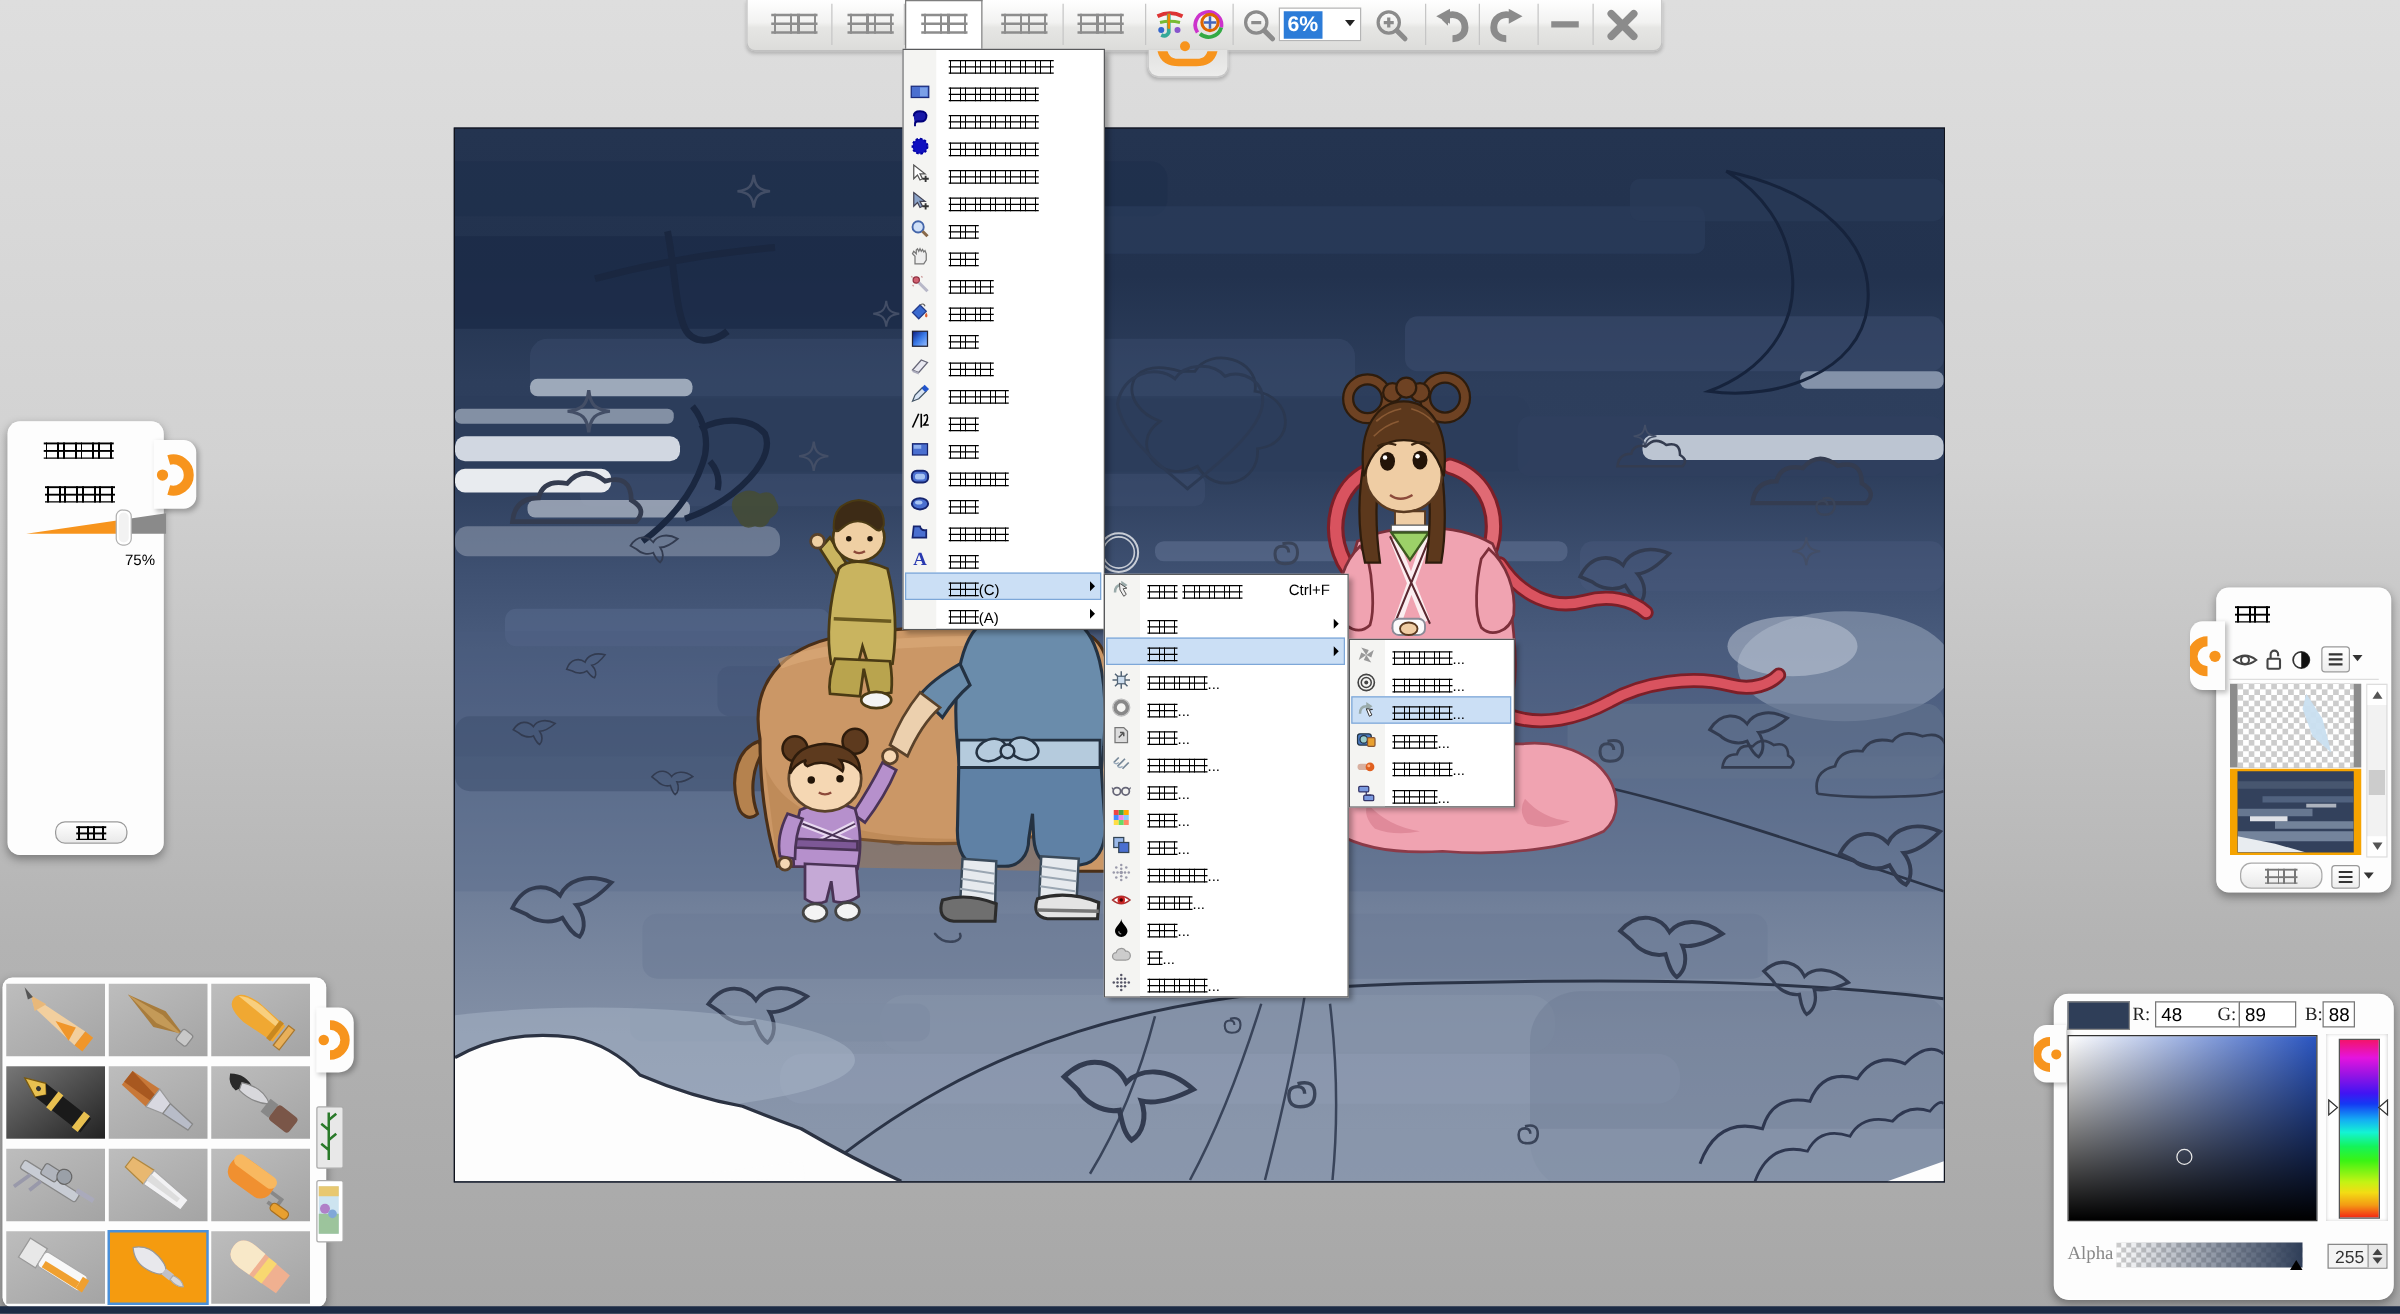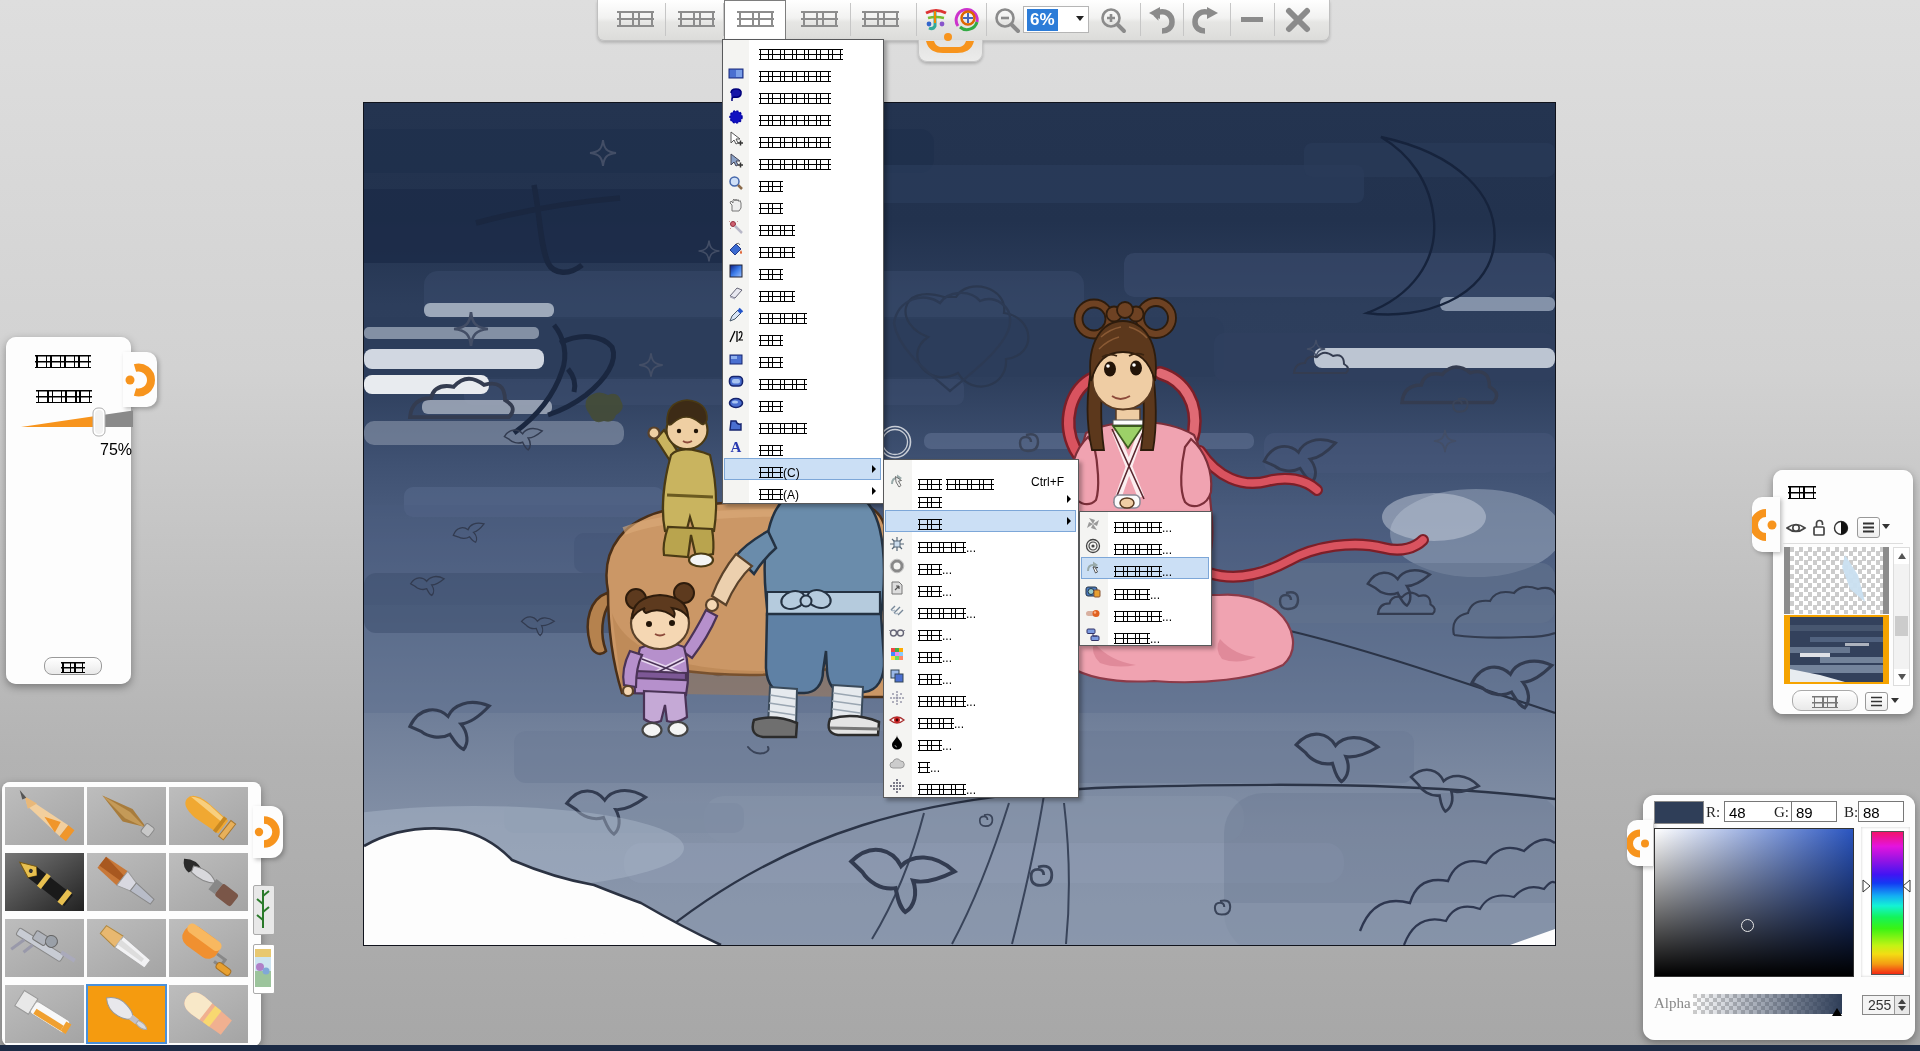--- a/index.html
+++ b/index.html
@@ -479,21 +479,21 @@
 <span class="lb"><i class="z" style="width:24px"></i><span class="lat">(C)</span></span>
         <span class="arr"></span>
 </div>
 <div class="mi" style="top:440px">
 <span class="lb"><i class="z" style="width:24px"></i><span class="lat">(A)</span></span>
         <span class="arr"></span>
 </div>
 </div>
 <div id="m2" class="menu ab" style="left:883px;top:459px;width:194px;height:337px">
 <div class="gut" style="width:28px"></div>
-<div class="mi" style="top:10px">
+<div class="mi" style="top:0">
 <span class="ic"><svg width="16" height="16">
             <path d="M2 11 Q2 4 8 4 L8 1.5 L13 5 L8 8.5 L8 6 Q4 6 4 11 Z" fill="#9aa"></path>
             <path d="M7 9 l3 5 l2 -1.5 l-2.5 -4.5 l3 -0.5 l-6 -4 z" fill="#eee" stroke="#555" stroke-width=".8"></path>
           </svg></span>
 <span class="lb2"><i class="z" style="width:24px"></i>&nbsp;<i class="z" style="width:48px"></i></span>
         <span class="lat ab" style="right:14px;top:5px">Ctrl+F</span>
 </div>
 <div class="mi" style="top:28px">
 <span class="lb2"><i class="z" style="width:24px"></i></span>
         <span class="arr"></span>
@@ -682,21 +682,21 @@
           <circle cx="7" cy="28" r="4.5" fill="#f7941d"></circle>
         </svg></div>
 <div class="ab" style="left:29px;top:17px"><i style="display:inline-block;width:56px;height:13px;background:linear-gradient(#000,#000) 0 0/100% 1.5px no-repeat,linear-gradient(#000,#000) 0 6px/100% 1.5px no-repeat,linear-gradient(#000,#000) 0 12px/100% 1.5px no-repeat,repeating-linear-gradient(90deg,transparent 0 1.5px,#000 1.5px 3px,transparent 3px 11px,#000 11px 12.5px,transparent 12.5px 14px)"></i></div>
 <div class="ab" style="left:30px;top:52px"><i style="display:inline-block;width:56px;height:13px;background:linear-gradient(#000,#000) 0 0/100% 1.5px no-repeat,linear-gradient(#000,#000) 0 6px/100% 1.5px no-repeat,linear-gradient(#000,#000) 0 12px/100% 1.5px no-repeat,repeating-linear-gradient(90deg,transparent 0 1.5px,#000 1.5px 3px,transparent 3px 11px,#000 11px 12.5px,transparent 12.5px 14px)"></i></div>
 <svg class="ab" style="left:9px;top:70px" width="118" height="33">
         <polygon points="6,20 84,8.6 84,20" fill="#f7941d"></polygon>
         <polygon points="84,8.6 118,3.5 118,20 84,20" fill="#8a8a8a"></polygon>
         <rect x="78" y="1" width="12" height="28" rx="5" fill="#fff" stroke="#b0b0b0"></rect>
         <rect x="80" y="3" width="8" height="24" rx="4" fill="#f2f2f2"></rect>
       </svg>
-<div class="ab" style="left:94px;top:104px;font-size:16px;color:#000">75%</div>
+<div class="ab" style="left:94px;top:104px;font-size:12px;color:#000">75%</div>
 <div class="ab" style="left:38px;top:320px;width:56px;height:16px;border:1px solid #9a9a9a;border-radius:8px;background:linear-gradient(#fff,#e9e9e9);text-align:center"><span style="position:relative;top:1px"><i style="display:inline-block;width:24px;height:11px;background:linear-gradient(#000,#000) 0 0/100% 1.5px no-repeat,linear-gradient(#000,#000) 0 5px/100% 1.5px no-repeat,linear-gradient(#000,#000) 0 10px/100% 1.5px no-repeat,repeating-linear-gradient(90deg,transparent 0 1.5px,#000 1.5px 3px,transparent 3px 9px,#000 9px 10.5px,transparent 10.5px 12px)"></i></span></div>
 </div>
 <div class="panel ab" style="left:2px;top:782px;width:259px;height:264px;border-radius:8px">
 <div class="ptab" style="left:251px;top:24px;width:30px;height:52px;border-radius:0 12px 12px 0"><svg width="30" height="52">
           <path d="M11 14 A12 12 0 1 1 11 38" fill="none" stroke="#f7941d" stroke-width="7.5"></path>
           <circle cx="6" cy="26" r="4.2" fill="#f7941d"></circle>
         </svg></div>
 <div class="ab" style="left:251px;top:103px;width:20px;height:48px;background:#e8e8e8;border:1px solid #aaa;border-radius:2px"><svg width="18" height="46">
           <path d="M9 4 V42 M9 10 l6 -5 M9 18 l-6 -5 M9 26 l6 -5 M9 34 l-6 -5" stroke="#2a7a2a" stroke-width="2" fill="none"></path>
         </svg></div>
@@ -870,21 +870,21 @@
 <div class="ptab" style="left:-16px;top:25px;width:26px;height:46px;border-radius:10px 0 0 10px"><svg width="26" height="46">
           <path d="M13 13 A10.5 10.5 0 1 0 13 34" fill="none" stroke="#f7941d" stroke-width="7"></path>
           <circle cx="18" cy="23.5" r="4" fill="#f7941d"></circle>
         </svg></div>
 <div class="ab" style="left:11px;top:6px;width:48px;height:21px;background:#2f3e58;border:1px solid #888"></div>
 <div class="ab" style="left:63px;top:9px;font-family:'Liberation Serif',serif;font-size:15px;color:#222">R:</div>
 <div class="ab" style="left:81px;top:6px;width:68px;height:21px;background:#fff;border:1px solid #777;font-size:15px;padding-left:4px;line-height:21px;box-sizing:border-box">48</div>
 <div class="ab" style="left:131px;top:9px;font-family:'Liberation Serif',serif;font-size:15px;color:#222">G:</div>
 <div class="ab" style="left:148px;top:6px;width:46px;height:21px;background:#fff;border:1px solid #777;font-size:15px;padding-left:4px;line-height:21px;box-sizing:border-box">89</div>
 <div class="ab" style="left:201px;top:9px;font-family:'Liberation Serif',serif;font-size:15px;color:#222">B:</div>
-<div class="ab" style="left:215px;top:6px;width:46px;height:21px;background:#fff;border:1px solid #777;font-size:15px;padding-left:4px;line-height:21px;box-sizing:border-box">88</div>
+<div class="ab" style="left:215px;top:6px;width:26px;height:21px;background:#fff;border:1px solid #777;font-size:15px;padding-left:4px;line-height:21px;box-sizing:border-box">88</div>
 <div class="ab" style="left:11px;top:33px;width:198px;height:147px;border:1px solid #333;background:linear-gradient(180deg,rgba(0,0,0,0),#000 100%),linear-gradient(90deg,#fff,#2a55c0)">
         <div class="ab" style="left:86px;top:90px;width:11px;height:11px;border:1.5px solid #e8e8e8;border-radius:50%"></div>
       </div>
 <div class="ab" style="left:218px;top:32px;width:49px;height:150px;background:#fff;box-shadow:0 0 3px rgba(0,0,0,.2) inset">
         <div class="ab" style="left:10px;top:4px;width:31px;height:142px;border:1px solid #555;background:linear-gradient(180deg,#f3146c 0%,#e414de 10%,#9414e4 20%,#4114f3 30%,#1439f3 36%,#14aef3 45%,#14f3d4 52%,#14f35a 60%,#3af314 68%,#c3f314 80%,#f3dc14 86%,#f39b14 93%,#f32914 100%)"></div>
         <svg class="ab" style="left:0;top:52px" width="10" height="14">
           <path d="M2 1 L9 7 L2 13 Z" fill="#fff" stroke="#333"></path>
         </svg>
         <svg class="ab" style="left:41px;top:52px" width="10" height="14">
           <path d="M8 1 L1 7 L8 13 Z" fill="#fff" stroke="#333"></path>

